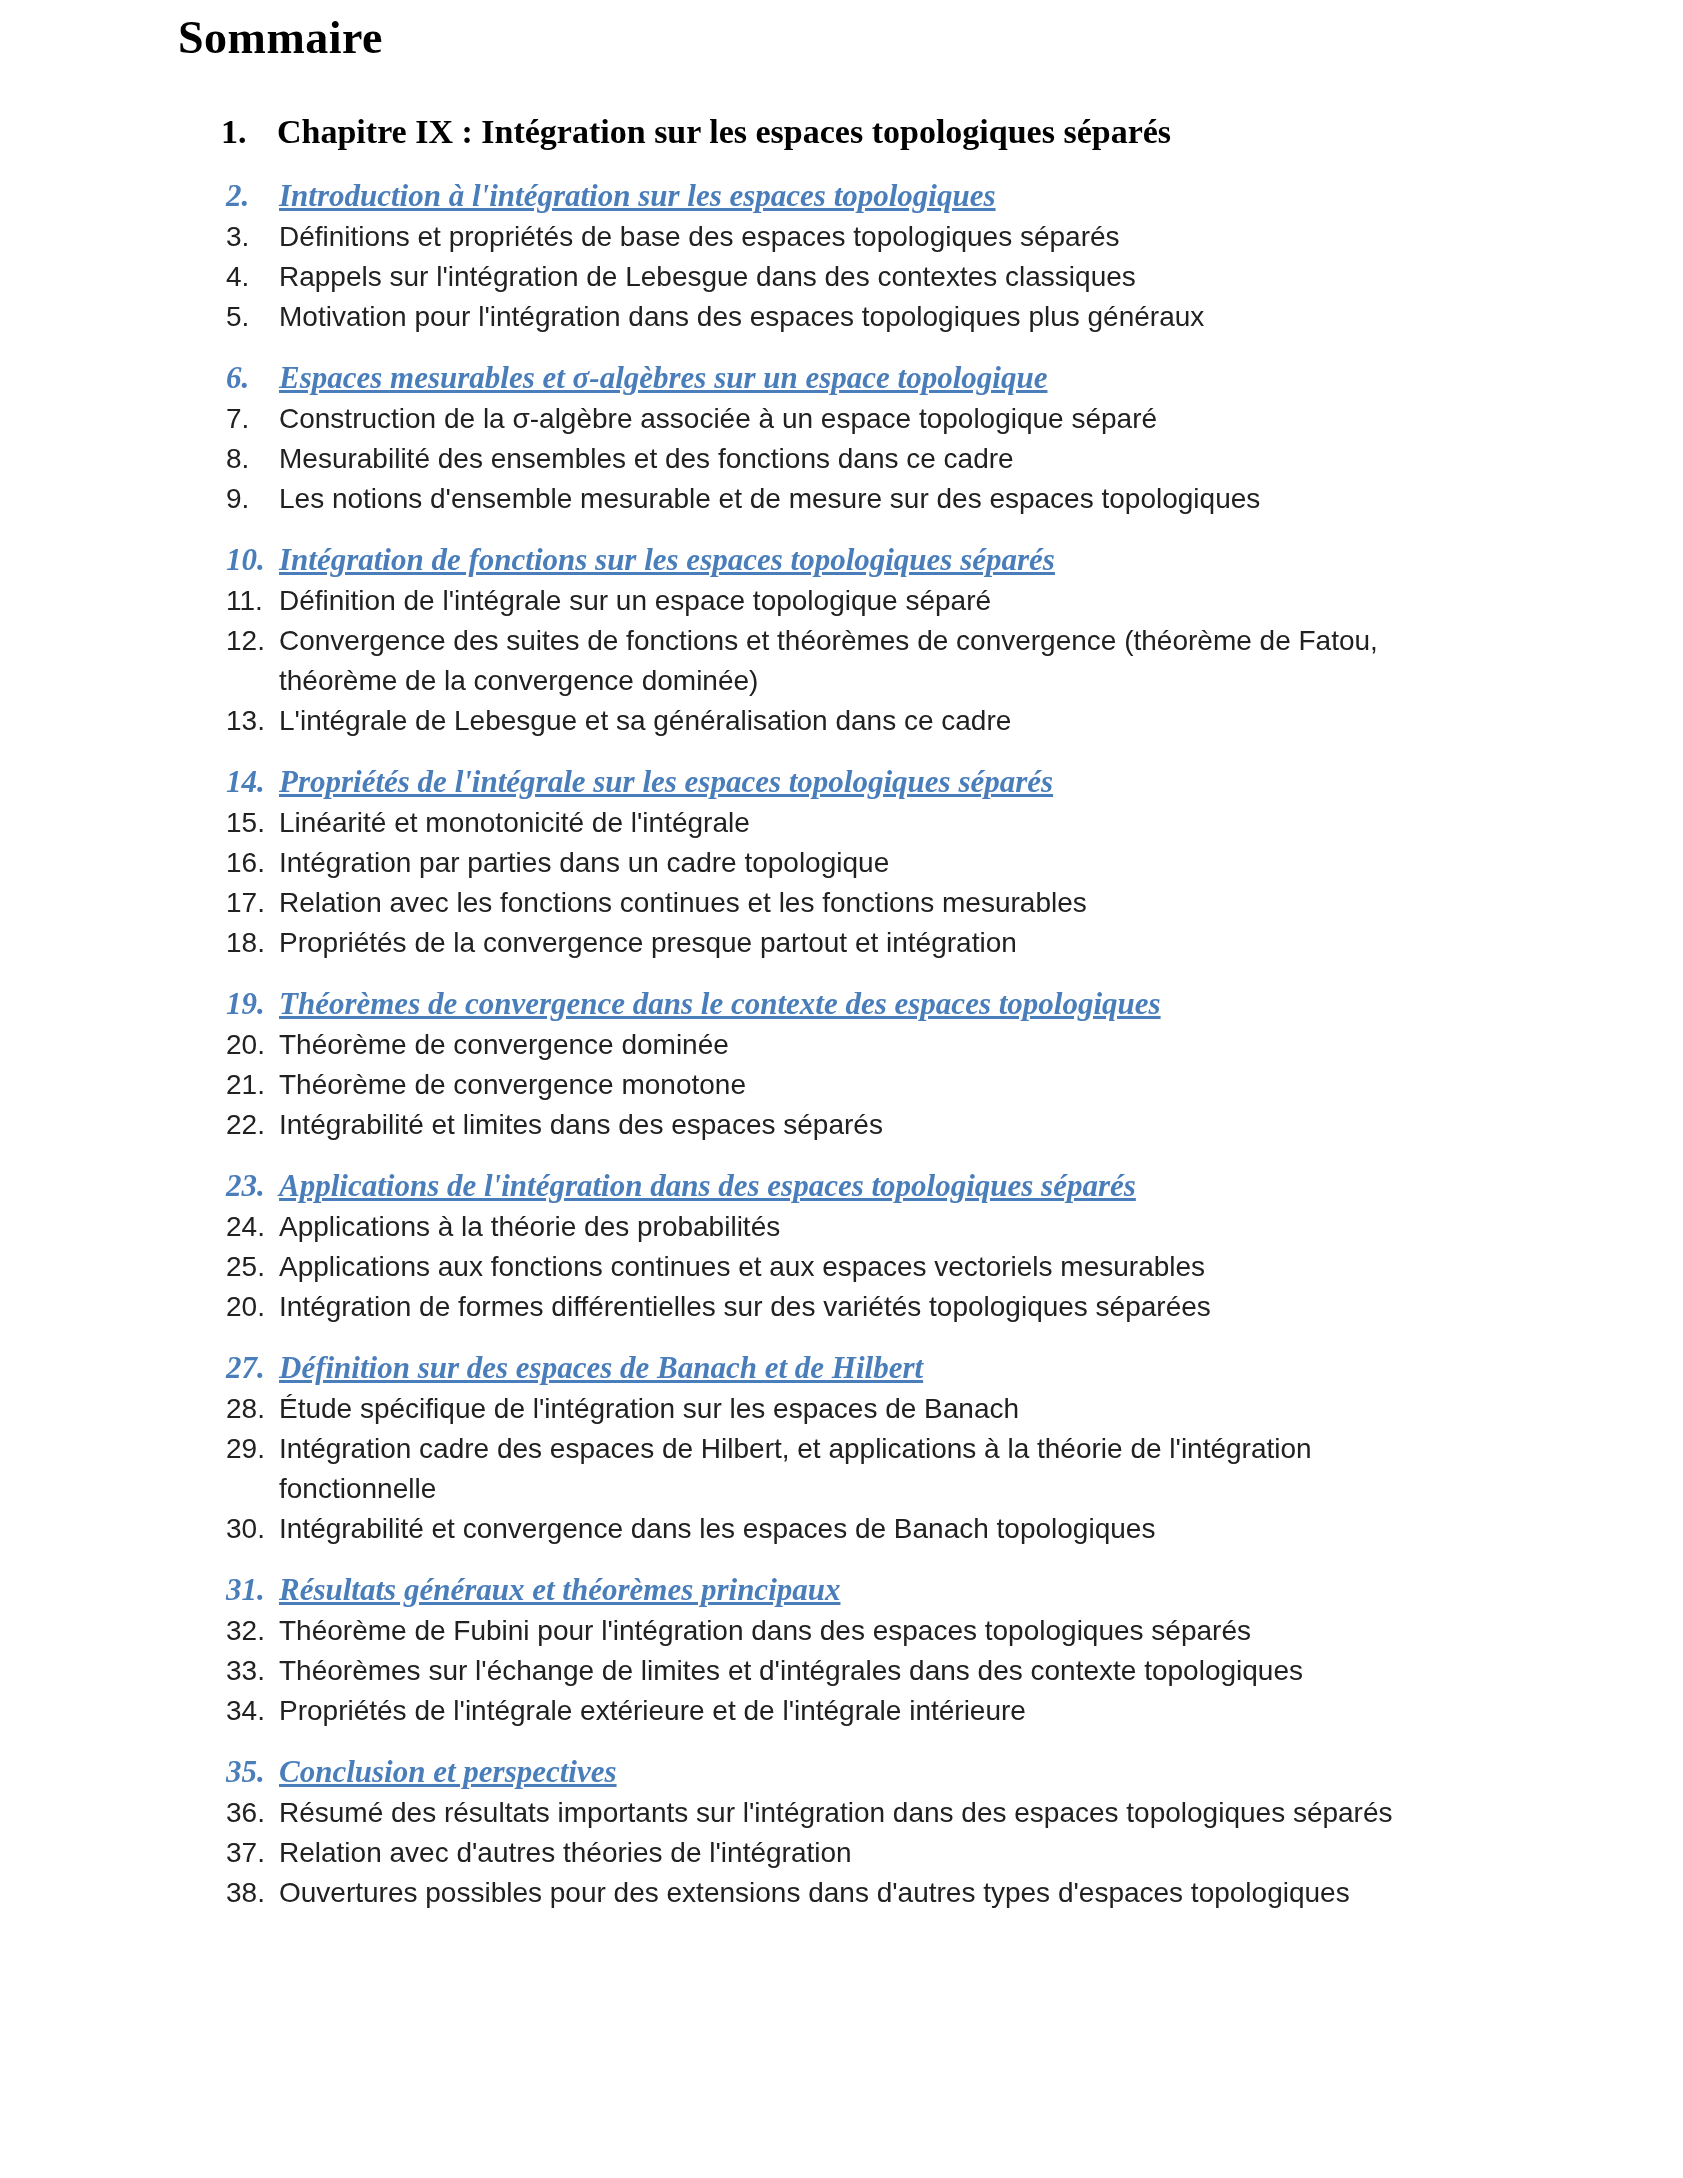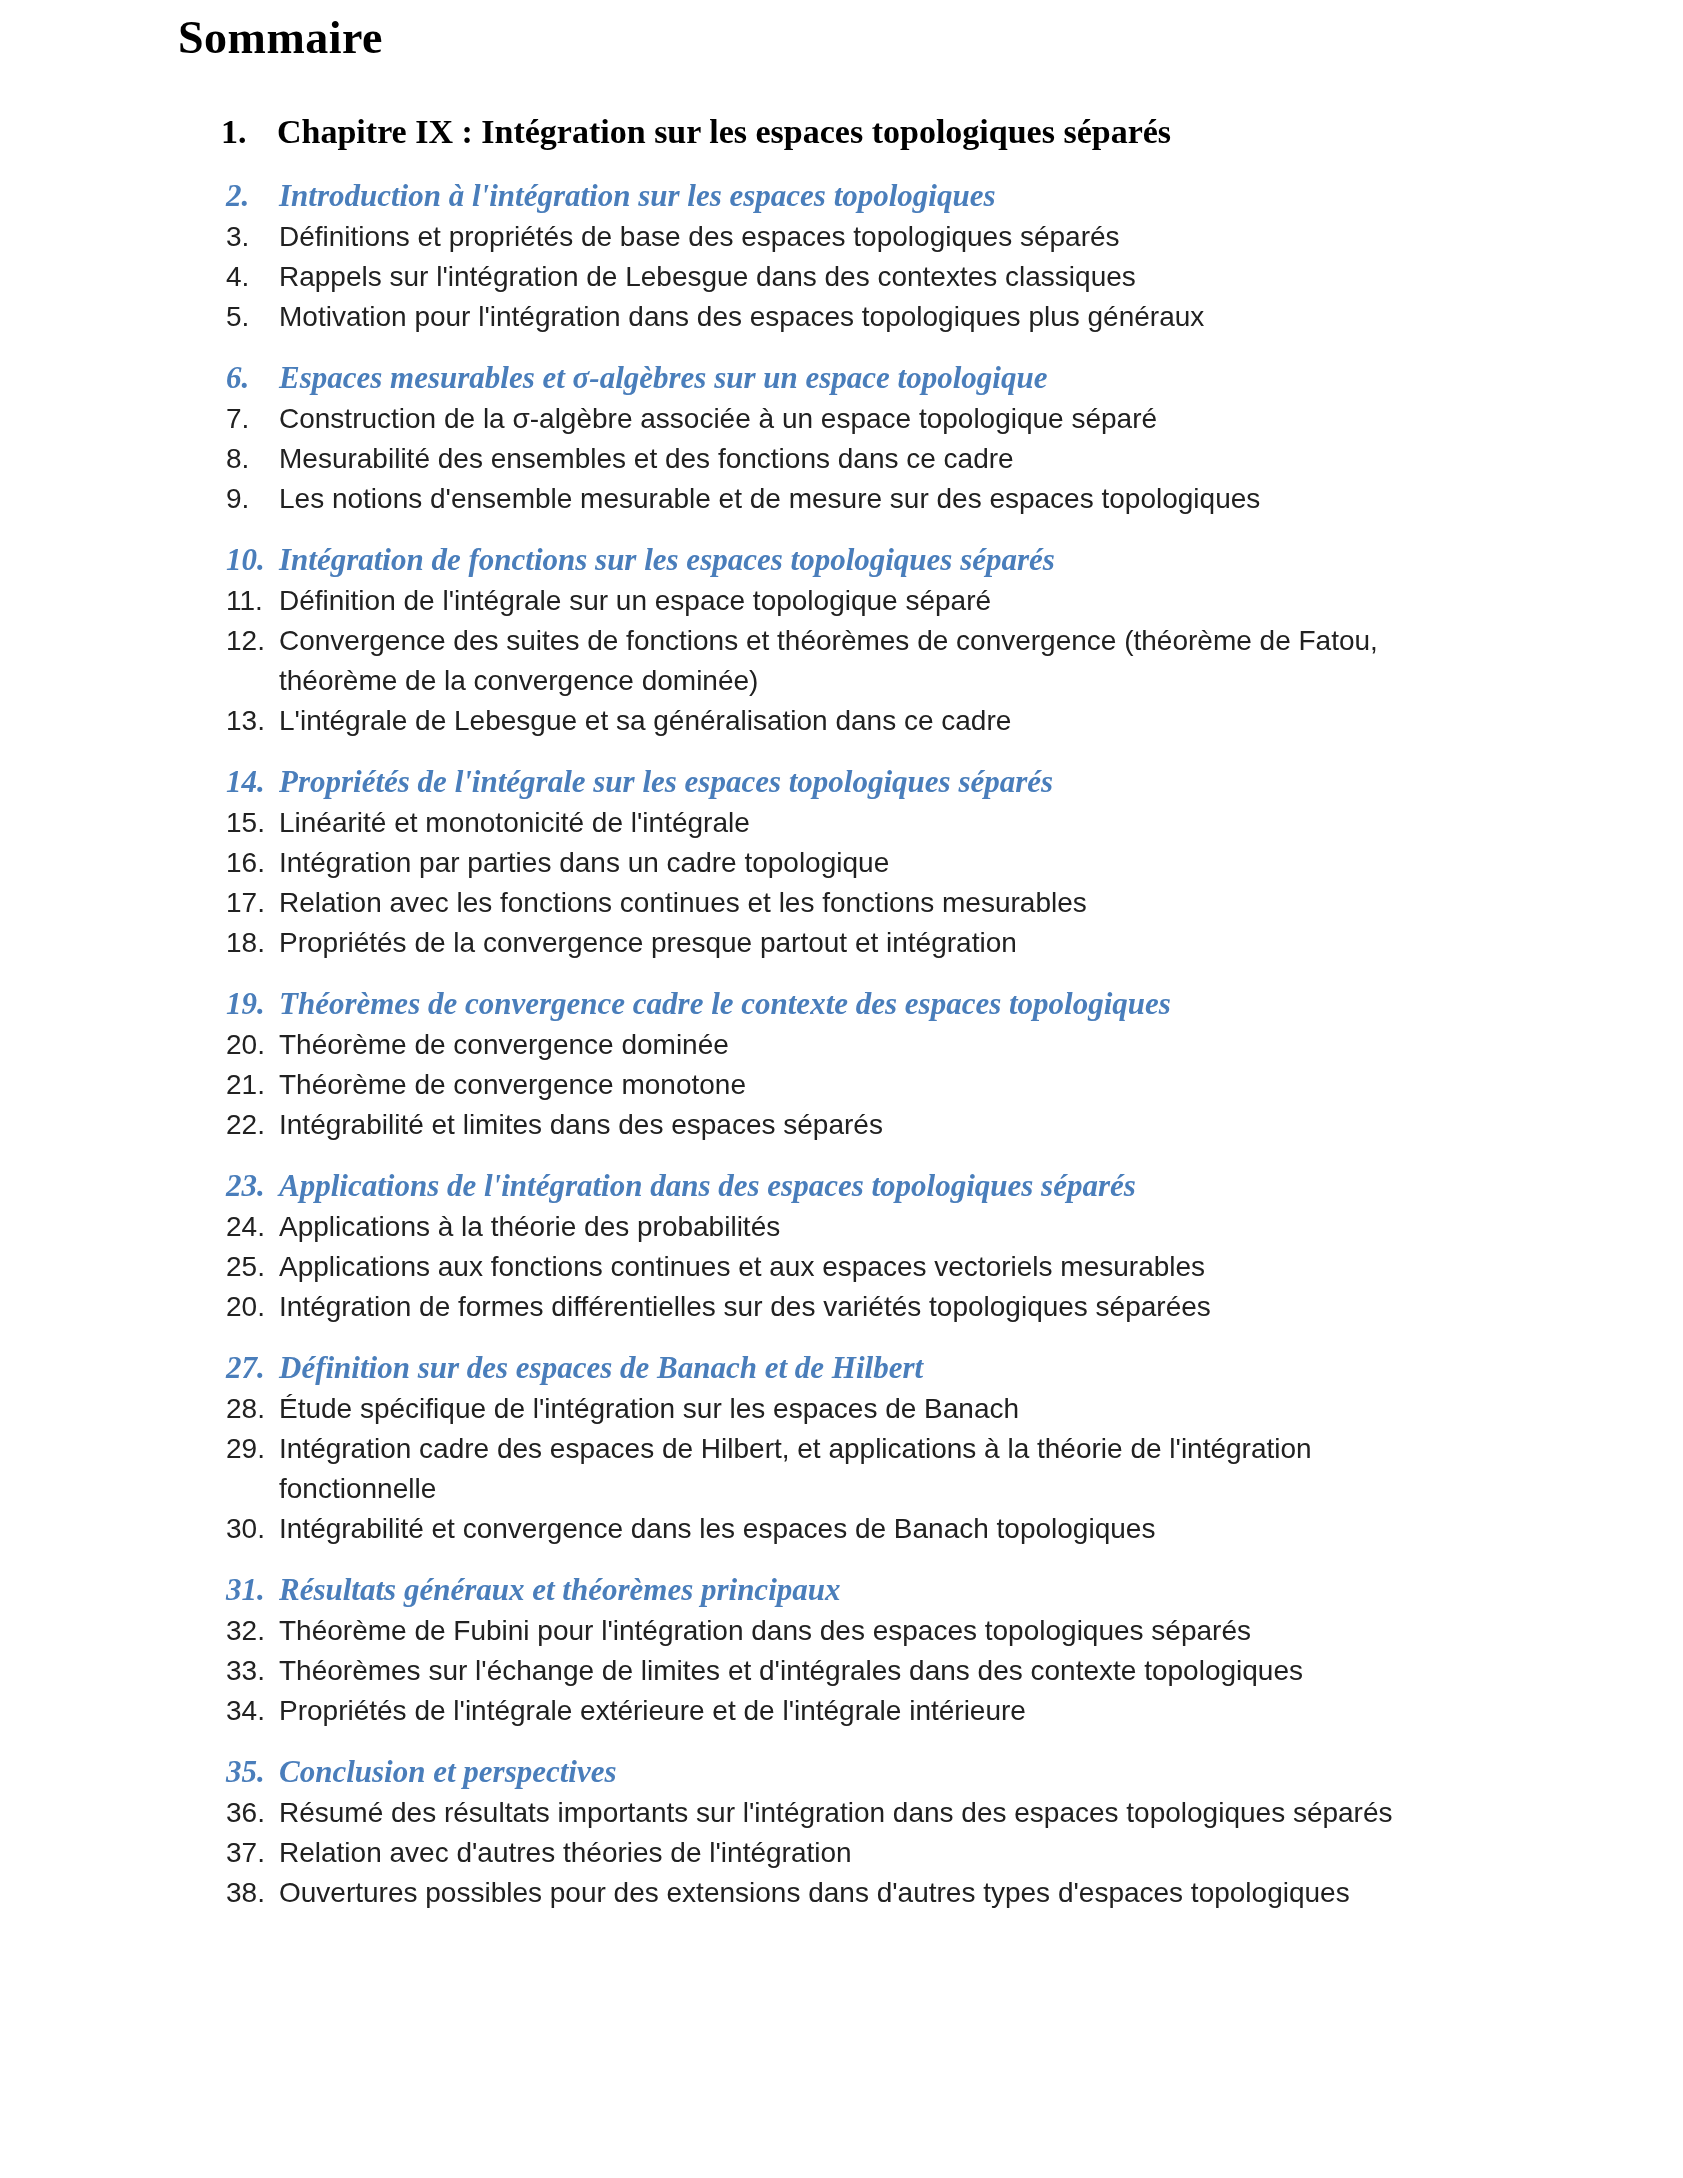--- a/index.html
+++ b/index.html
@@ -41,20 +41,21 @@
     margin-left: 226px;
     font: italic 700 31px/42px "Liberation Serif", serif;
     color: var(--heading-blue, #4a7ebb);
   }
   .sec-heading .num {
     flex: 0 0 auto;
     width: 53px;
   }
   .sec-heading .txt {
     white-space: nowrap;
+    text-decoration: underline;
   }
   .toc-item {
     display: flex;
     margin-left: 226px;
     font: 400 28px/40px "Liberation Sans", sans-serif;
     color: var(--body-text, #212121);
   }
   .toc-item .num {
     flex: 0 0 auto;
     width: 53px;
@@ -195,21 +196,21 @@
     <span class="txt">
               <div>Propriétés de la convergence presque partout et intégration</div>
             </span>
   </div>
 </div>
   </section>
 
   <section class="toc-section">
     <div class="sec-heading">
       <span class="num">19.</span>
-      <span class="txt">Théorèmes de convergence cadre le contexte des espaces topologiques</span>
+      <span class="txt">Théorèmes de convergence dans le contexte des espaces topologiques</span>
     </div>
     <div class="sec-items">
   <div class="toc-item">
     <span class="num">20.</span>
     <span class="txt">
               <div>Théorème de convergence dominée</div>
             </span>
   </div>
 
   <div class="toc-item">

